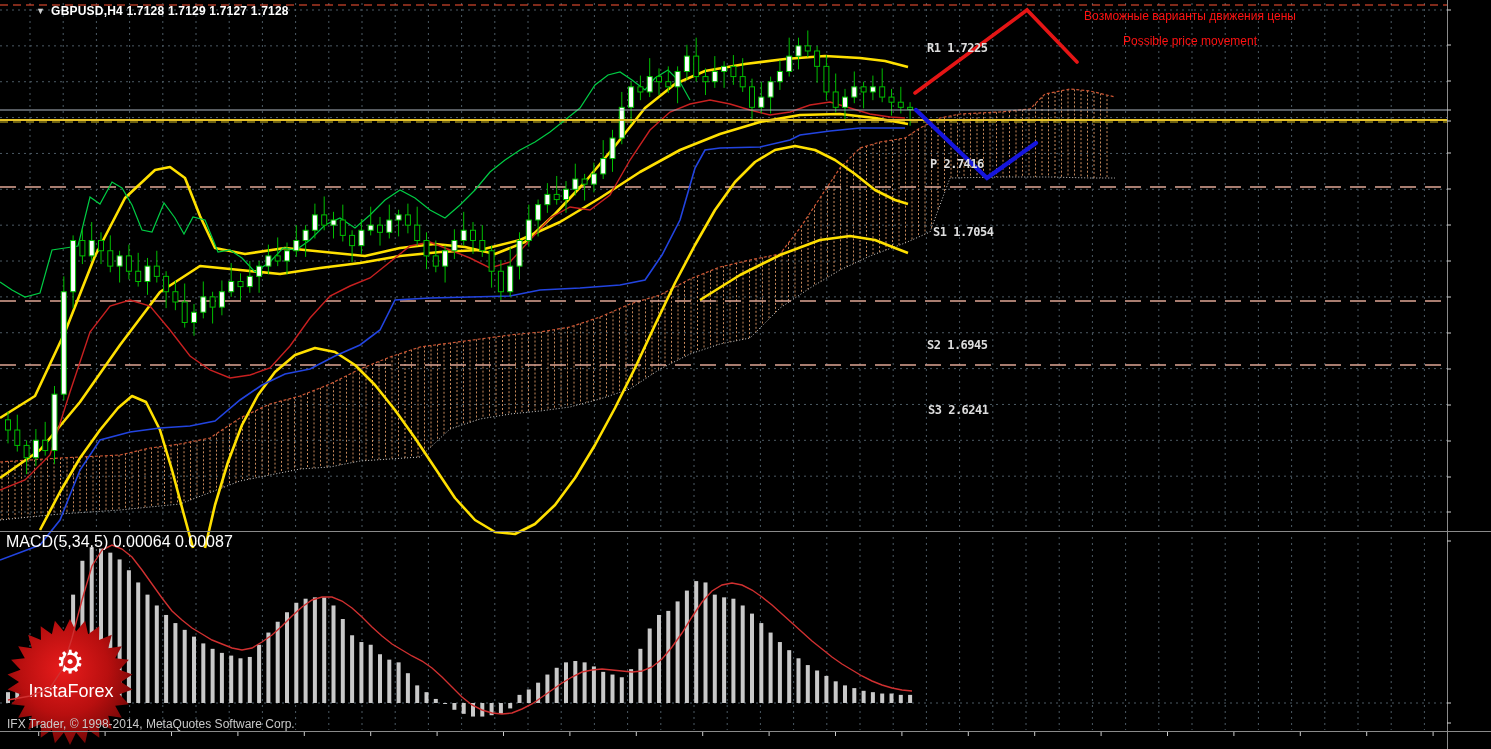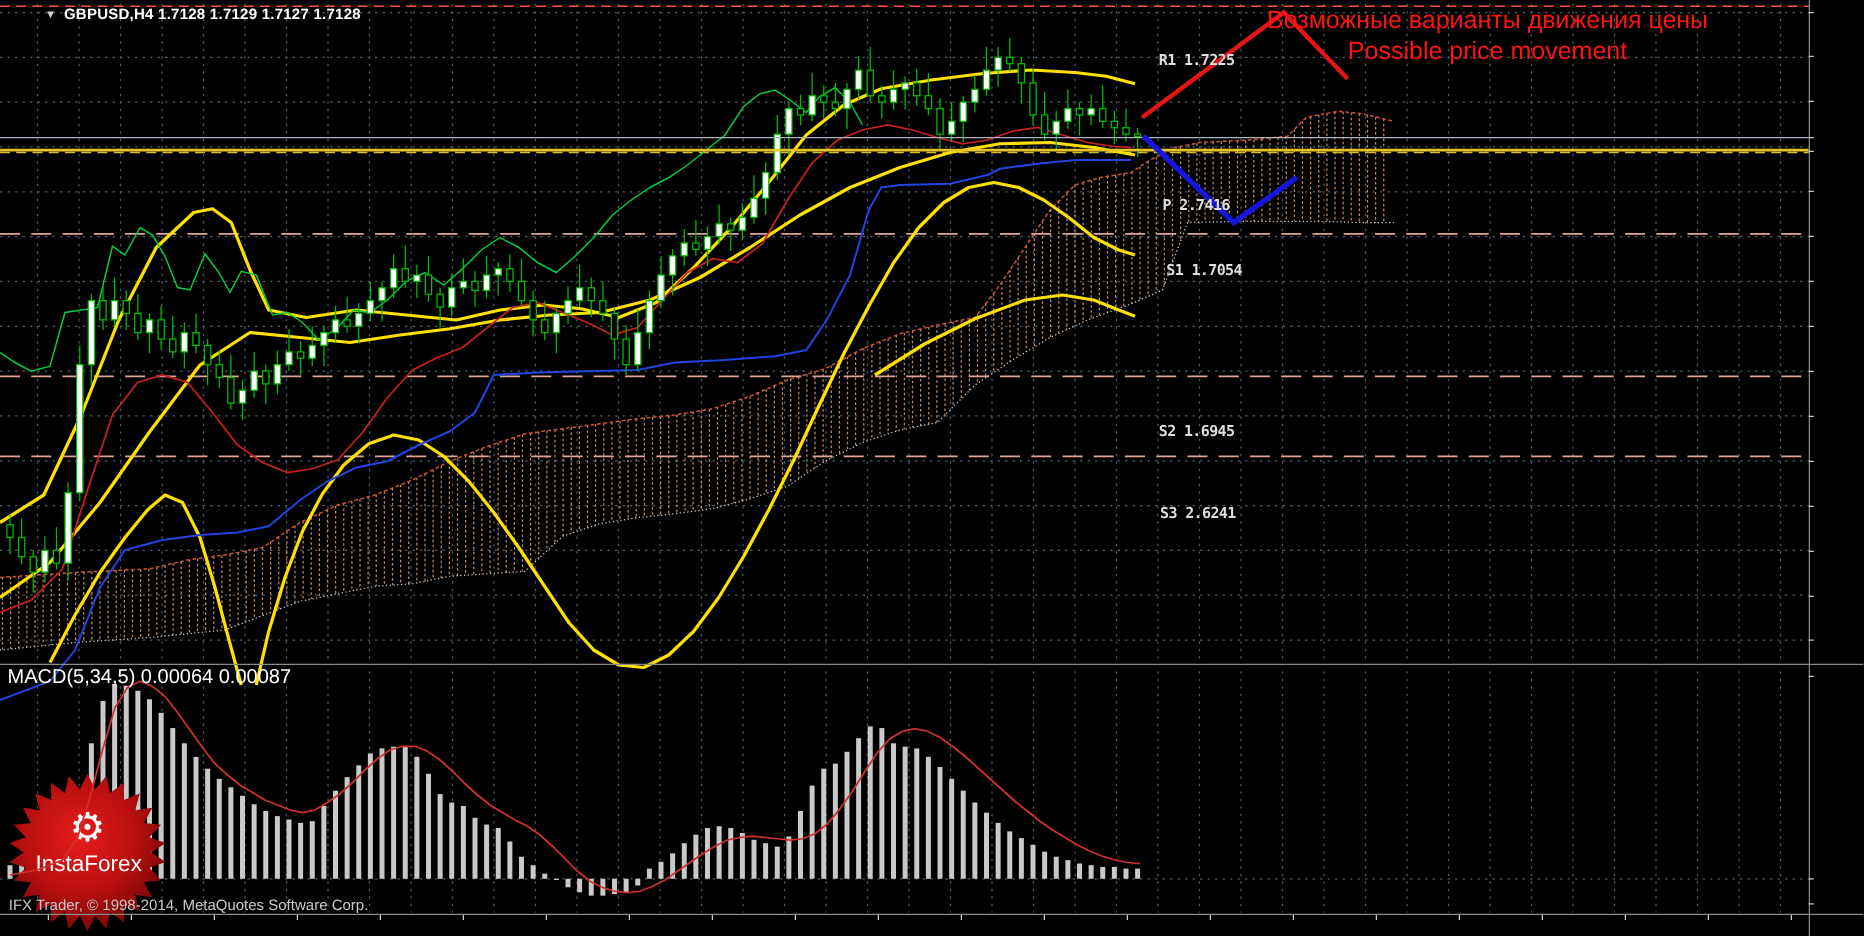--- a/index.html
+++ b/index.html
@@ -5,21 +5,21 @@
   html,body{margin:0;padding:0;background:#000;}
   #win{position:relative;width:1491px;height:749px;background:#000;overflow:hidden;
        font-family:"Liberation Sans",sans-serif;}
   #chart-svg{position:absolute;left:0;top:0;}
   .ov{position:absolute;white-space:nowrap;}
   #symbol-line{left:6px;top:4px;color:#fff;font-size:12px;font-weight:bold;letter-spacing:.2px;margin-left:30px;}
   #dd{display:inline-block;color:#cfcfcf;font-size:9px;margin-right:6px;transform:translateY(-1px);}
   #macd-line{left:6px;top:533px;color:#fff;font-size:16px;}
   #footer-line{left:7px;top:717px;color:#c9c9c9;font-size:12px;z-index:6;}
   #annotation{left:990px;top:4px;width:400px;text-align:center;color:#ff1212;
-              font-size:20px;line-height:25px;z-index:5;}
+              font-size:12px;line-height:25px;z-index:5;}
   .pivot-label{position:absolute;color:#dedede;font-family:"DejaVu Sans Mono",monospace;
                font-size:12px;font-weight:bold;z-index:4;letter-spacing:-0.5px;margin-top:35px;}
   #price-axis-zone{position:absolute;left:1447px;top:0;width:44px;height:732px;}
   #time-axis-zone{position:absolute;left:0;top:732px;width:1491px;height:17px;}
 </style>
 </head>
 <body>
 
 <div id="win">
   <svg id="chart-svg" width="1491" height="749">
@@ -700,19 +700,19 @@
     <div>Возможные варианты движения цены</div>
     <div>Possible price movement</div>
   </div>
 
   <div class="ov" id="macd-line">MACD(5,34,5) 0.00064 0.00087</div>
   <div class="ov" id="footer-line">IFX Trader, © 1998-2014, MetaQuotes Software Corp.</div>
 
   <div id="pivot-labels">
       <div class="pivot-label" style="left: 927px; top: 6px;">R1 1.7225</div>
       <div class="pivot-label" style="left: 930px; top: 122px;">P 2.7416</div>
-      <div class="pivot-label" style="left: 933px; top: 174px;">S1 1.7054</div>
+      <div class="pivot-label" style="left: 933px; top: 190px;">S1 1.7054</div>
       <div class="pivot-label" style="left: 927px; top: 303px;">S2 1.6945</div>
       <div class="pivot-label" style="left: 928px; top: 368px;">S3 2.6241</div>
     </div>
   <div id="price-axis-zone"></div>
   <div id="time-axis-zone"></div>
 </div>
 
 </body></html>

